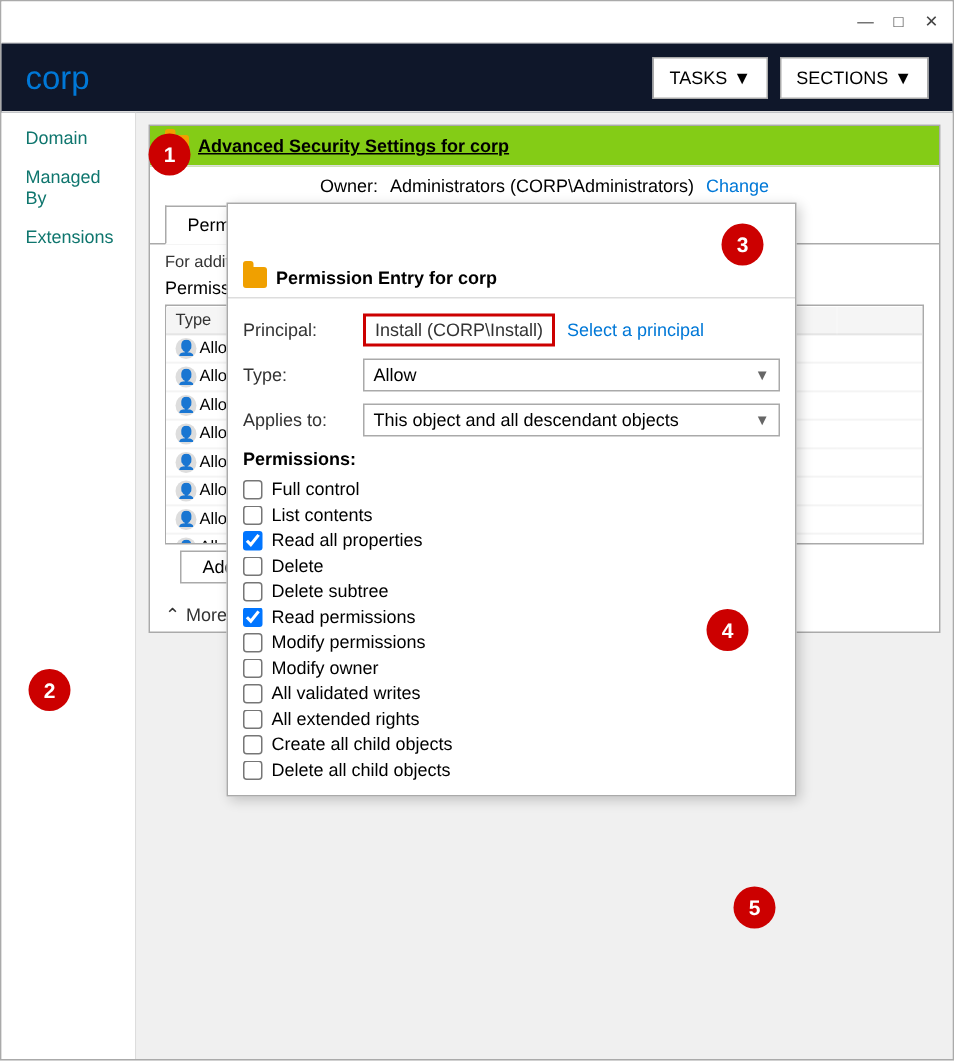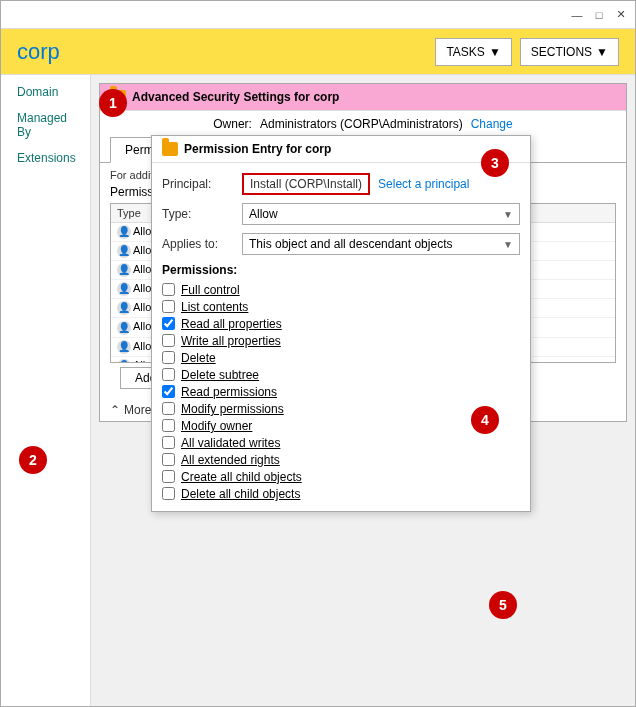--- a/index.html
+++ b/index.html
@@ -48,21 +48,21 @@
       font-size: 11px;
       display: flex;
       align-items: center;
       justify-content: center;
       color: #444;
     }
 
     
     .app-header {
       height: 46px;
-      background: #fde047;
+      background: #0f172a;
       display: flex;
       align-items: center;
       padding: 0 16px;
       border-bottom: 1px solid #ddd;
       gap: 8px;
     }
 
     .app-title {
       color: #0078d7;
       font-size: 22px;
@@ -113,28 +113,29 @@
     }
 
     
     .adv-security {
       background: #fff;
       border: 1px solid #aaa;
       padding: 0;
     }
 
     .adv-security-header {
-      background: #f9a8d4;
+      background: #84cc16;
       padding: 6px 10px;
       font-weight: bold;
       font-size: 12px;
       display: flex;
       align-items: center;
       gap: 6px;
       border-bottom: 1px solid #ddd;
+      text-decoration: underline;
     }
 
     .folder-icon {
       width: 16px;
       height: 14px;
       background: #f0a000;
       display: inline-block;
       position: relative;
       border-radius: 0 2px 2px 2px;
     }
@@ -298,20 +299,21 @@
 
     .perm-entry-header {
       background: #fff;
       padding: 6px 10px;
       font-weight: bold;
       font-size: 12px;
       display: flex;
       align-items: center;
       gap: 6px;
       border-bottom: 1px solid #ddd;
+      margin-top: 36px;
     }
 
     .perm-entry-body {
       padding: 10px;
     }
 
     .field-row {
       display: flex;
       align-items: center;
       margin-bottom: 8px;
@@ -367,24 +369,23 @@
     }
 
     .checkbox-grid {
       display: flex;
       flex-direction: column;
       gap: 3px;
     }
 
     .checkbox-row {
       display: flex;
-      align-items: flex-start;
+      align-items: flex-end;
       gap: 6px;
       font-size: 12px;
-      text-decoration: underline;
     }
 
     .checkbox-row input[type="checkbox"] {
       width: 13px;
       height: 13px;
       cursor: pointer;
     }
 
     
     .annotation {
@@ -580,24 +581,20 @@
                 <div class="checkbox-row">
                   <input type="checkbox" style="">
                   <span>List contents</span>
                 </div>
                 <div class="checkbox-row">
                   <input type="checkbox" checked="" style="">
                   <span>Read all properties</span>
                 </div>
                 <div class="checkbox-row">
                   <input type="checkbox" style="">
-                  <span>Write all properties</span>
-                </div>
-                <div class="checkbox-row">
-                  <input type="checkbox" style="">
                   <span>Delete</span>
                 </div>
                 <div class="checkbox-row">
                   <input type="checkbox" style="">
                   <span>Delete subtree</span>
                 </div>
                 <div class="checkbox-row">
                   <input type="checkbox" checked="" style="">
                   <span>Read permissions</span>
                 </div>

